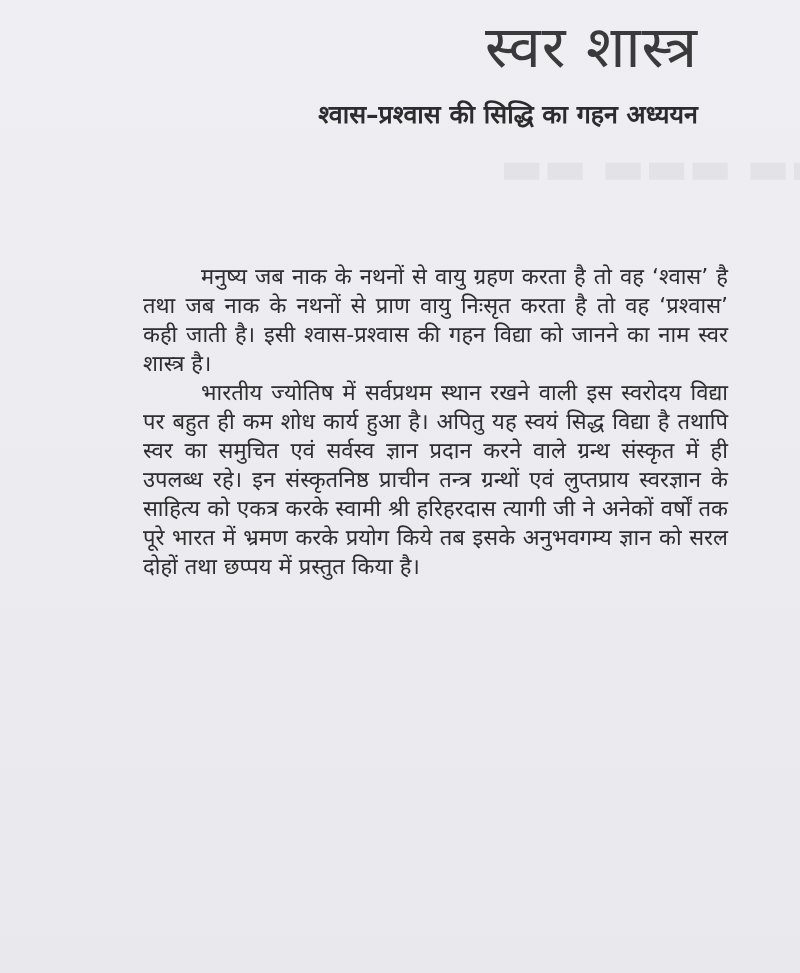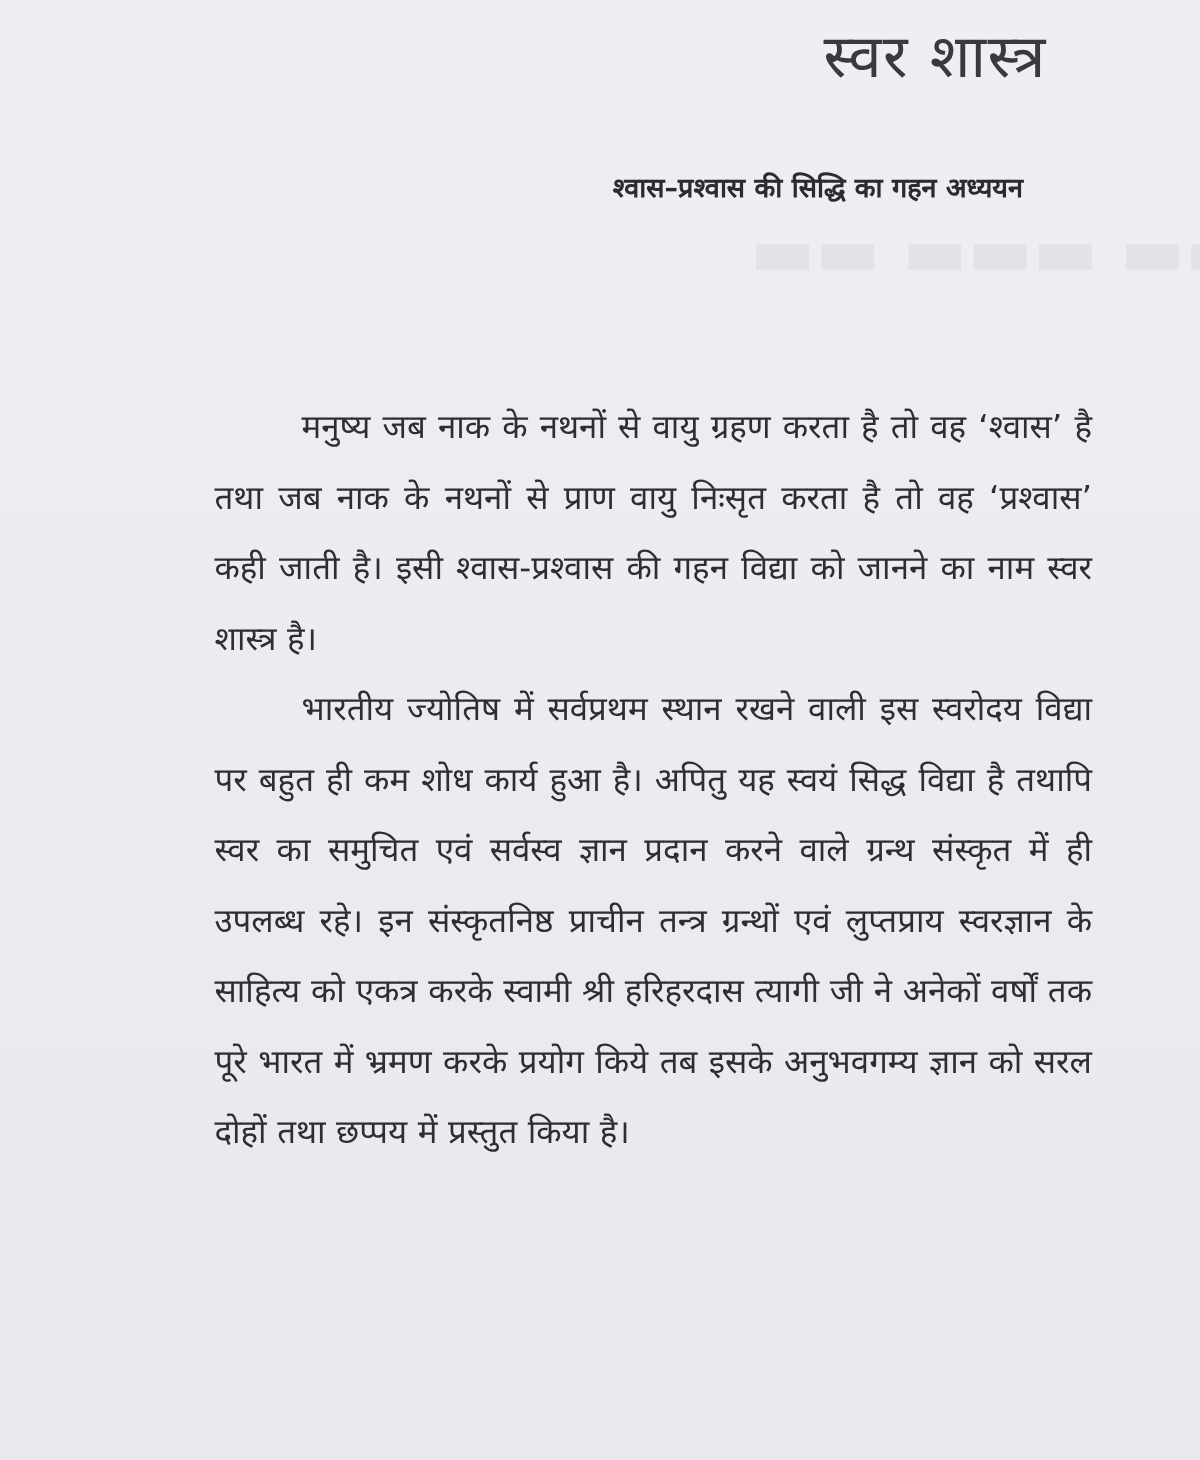--- a/index.html
+++ b/index.html
@@ -26,45 +26,45 @@
     top: 140px;
     font-size: 46px;
     color: #e3e2e7;
     white-space: nowrap;
     pointer-events: none;
   }
   .title {
     position: absolute;
     right: 102px;
     top: 18px;
-    font-size: 40px;
+    font-size: 58px;
     font-weight: normal;
     color: #3a3a3c;
     letter-spacing: 1px;
     line-height: 1;
     margin: 0;
     text-align: center;
   }
   .subtitle {
     position: absolute;
     right: 102px;
     top: 96px;
-    font-size: 18px;
+    font-size: 25px;
     font-weight: bold;
     color: #2c2c2e;
-    margin: 16px;
+    margin: 0;
     white-space: nowrap;
   }
   .body-text {
     position: absolute;
     left: 143px;
     top: 262px;
     width: 585px;
     font-size: 22px;
-    line-height: 47px;
+    line-height: 29px;
     color: #2e2e30;
     text-align: justify;
   }
   .body-text p {
     margin: 0;
     text-indent: 58px;
   }
 </style>
 </head>
 <body>

